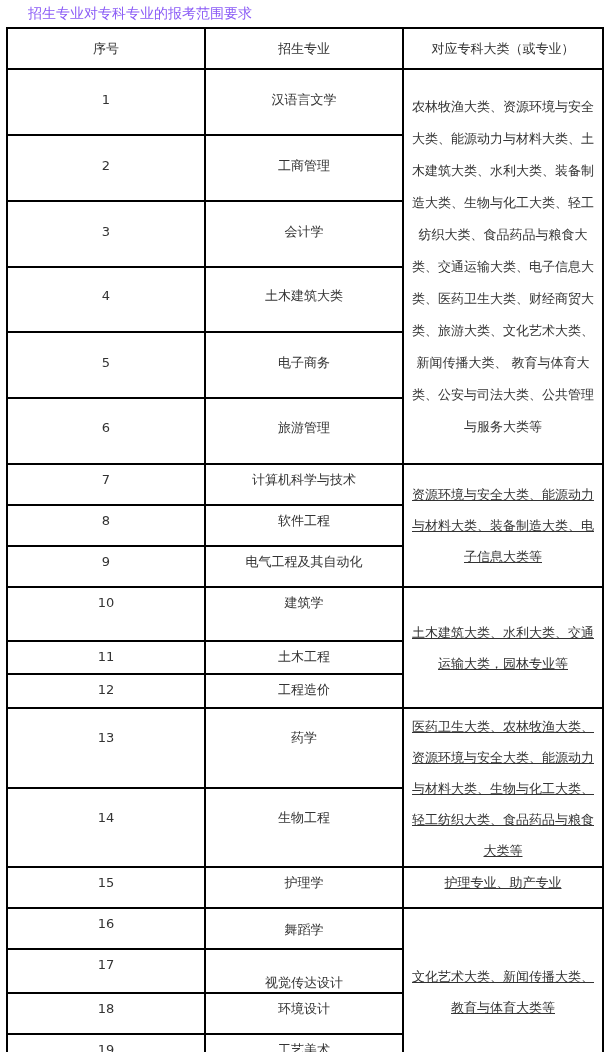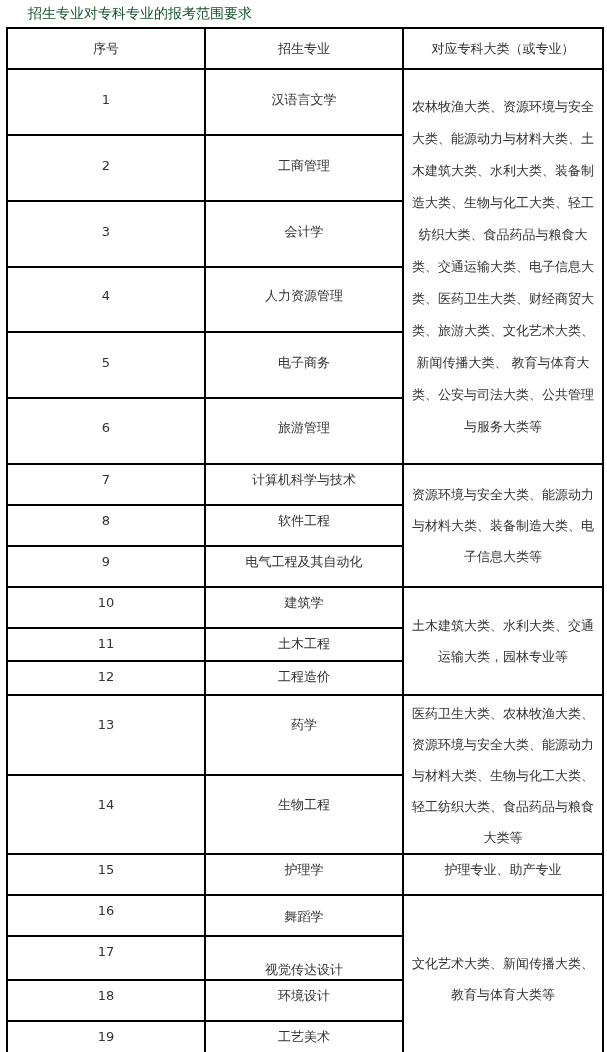--- a/index.html
+++ b/index.html
@@ -3,21 +3,21 @@
 <meta charset="utf-8">
 <style>
   html, body { margin: 0; padding: 0; background: #ffffff; }
   body {
     width: 607px; height: 1052px; position: relative; overflow: hidden;
     font-family: "DejaVu Sans", "Liberation Sans", sans-serif;
     color: #333333;
   }
   .title {
     position: absolute; left: 28px; top: 2px;
-    font-size: 14px; line-height: 22px; color: #14532d;
+    font-size: 14px; line-height: 22px; color: #8b5cf6;
     white-space: nowrap;
   }
   table {
     position: absolute; left: 6px; top: 27px;
     border-collapse: collapse;
     table-layout: fixed;
     width: 596px;
   }
   td, th {
     border: 2px solid #000000;
@@ -30,21 +30,21 @@
     box-sizing: border-box;
   }
   th { height: 41px; }
   td.num, td.major { vertical-align: top; }
   td.num > div, td.major > div { padding-top: 12px; line-height: 18px; }
   td.scope {
     padding: 0 3px;
     line-height: 32px;
     font-size: 13px;
   }
-  td.scope.small { line-height: 31px; }
+  td.scope.small { line-height: 31px; text-decoration: underline; }
   col.c1 { width: 198px; }
   col.c2 { width: 198px; }
   col.c3 { width: 200px; }
 </style>
 </head>
 <body>
 
 <div class="title">招生专业对专科专业的报考范围要求</div>
 
 <table>
@@ -84,21 +84,21 @@
         </td>
       <td class="major">
           <div style="padding-top:21px">会计学</div>
         </td>
     </tr>
     <tr style="height:65px">
       <td class="num">
           <div style="padding-top:19px">4</div>
         </td>
       <td class="major">
-          <div style="padding-top:19px">人力资源管理</div>
+          <div style="padding-top:19px">土木建筑大类</div>
         </td>
     </tr>
     <tr style="height:66px">
       <td class="num">
           <div style="padding-top:21px">5</div>
         </td>
       <td class="major">
           <div style="padding-top:21px">电子商务</div>
         </td>
     </tr>
@@ -130,21 +130,21 @@
     </tr>
     <tr style="height:41px">
       <td class="num">
           <div style="padding-top:6px">9</div>
         </td>
       <td class="major">
           <div style="padding-top:6px">电气工程及其自动化</div>
         </td>
     </tr>
 
-    <tr style="height:41px">
+    <tr style="height:54px">
       <td class="num">
           <div style="padding-top:6px">10</div>
         </td>
       <td class="major">
           <div style="padding-top:6px">建筑学</div>
         </td>
       <td class="scope small" rowspan="3">土木建筑大类、水利大类、交通运输大类，园林专业等</td>
     </tr>
     <tr style="height:33px">
       <td class="num">

